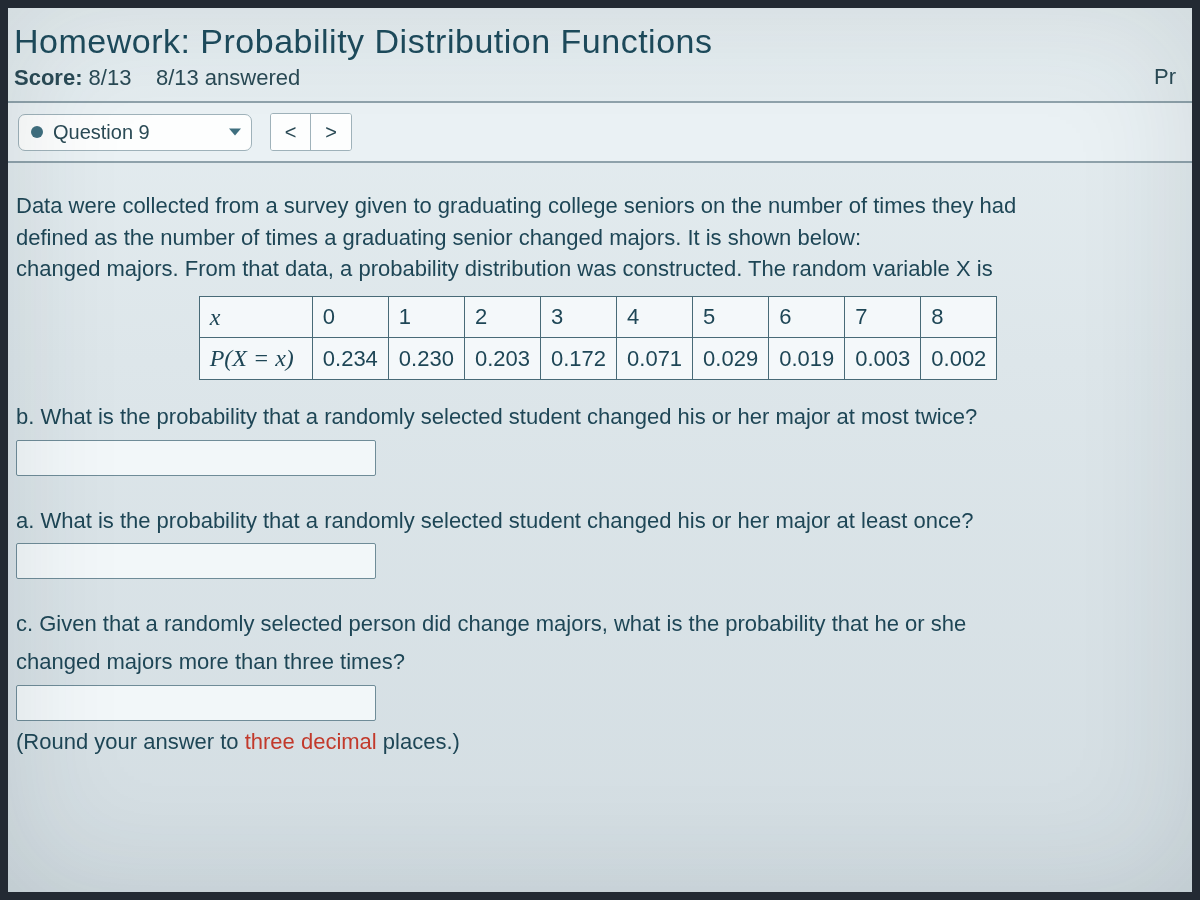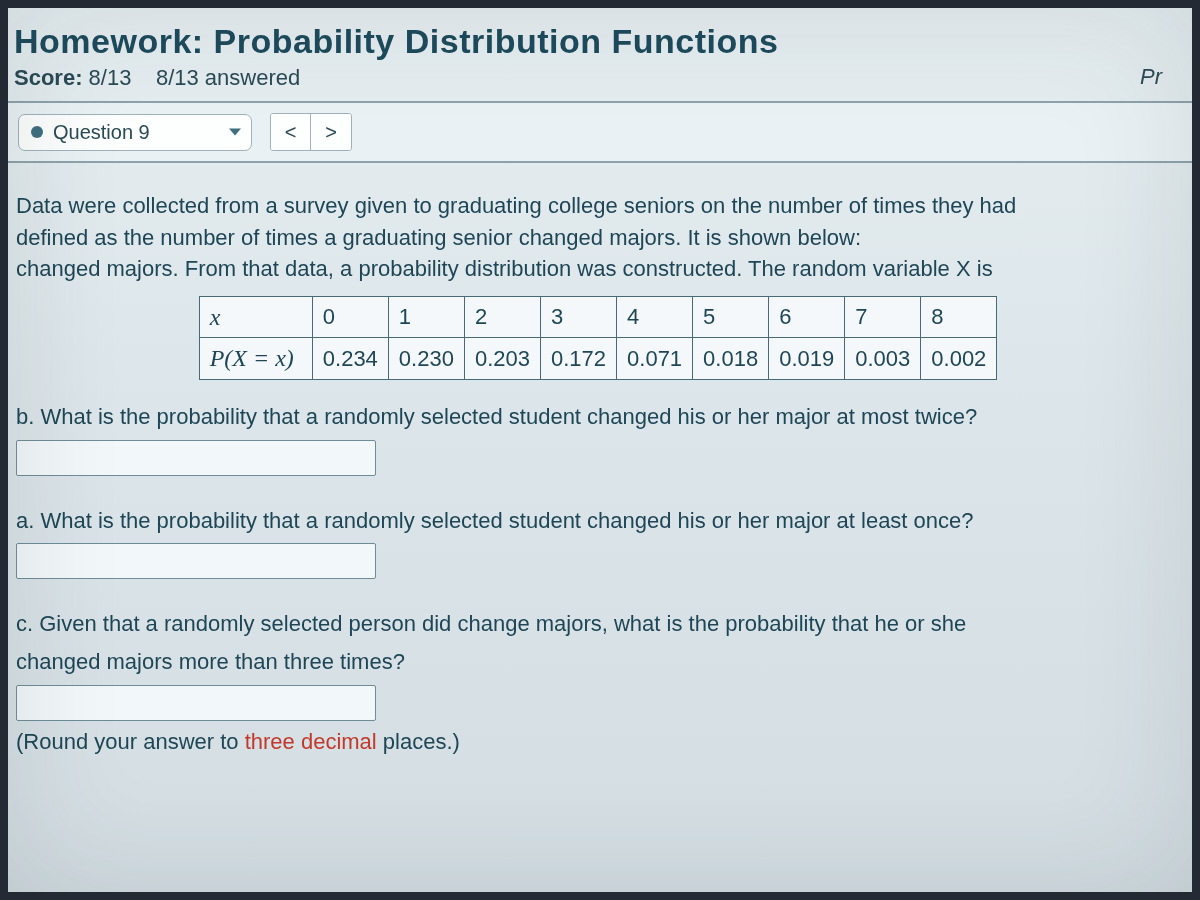--- a/index.html
+++ b/index.html
@@ -20,38 +20,37 @@
     position: relative;
     overflow: hidden;
   }
   .inner {
     padding: 0 0 0 0;
   }
   h1.title {
     margin: 0;
     padding: 14px 26px 4px 6px;
     font-size: 34px;
-    font-weight: 700;
+    font-weight: 400;
     color: #1d4b5c;
     letter-spacing: 0.5px;
   }
   .score-line {
     padding: 0 0 10px 6px;
     font-size: 22px;
     color: #2a4a55;
   }
   .score-line .score-label { font-weight: 700; }
   .pr-badge {
     position: absolute;
     top: 56px;
-    right: 14px;
+    right: 0;
     font-size: 22px;
     color: #2a4a55;
     padding-right: 16px;
-    font-style: italic;
   }
 
   .toolbar {
     border-top: 2px solid #8fa2ab;
     border-bottom: 2px solid #8fa2ab;
     background: #eaf1f4;
     display: flex;
     align-items: center;
     gap: 18px;
     padding: 10px 10px;
@@ -226,21 +225,21 @@
           <td>7</td>
           <td>8</td>
         </tr>
         <tr>
           <th class="rowlabel">P(X = x)</th>
           <td>0.234</td>
           <td>0.230</td>
           <td>0.203</td>
           <td>0.172</td>
           <td>0.071</td>
-          <td>0.018</td>
+          <td>0.029</td>
           <td>0.019</td>
           <td>0.003</td>
           <td>0.002</td>
         </tr>
       </tbody>
         </table>
 
       <div class="qblock">
         <div class="qtext">b. What is the probability that a randomly selected student changed his or her major at most twice?</div>
         <input class="answer-input" type="text" style="">

